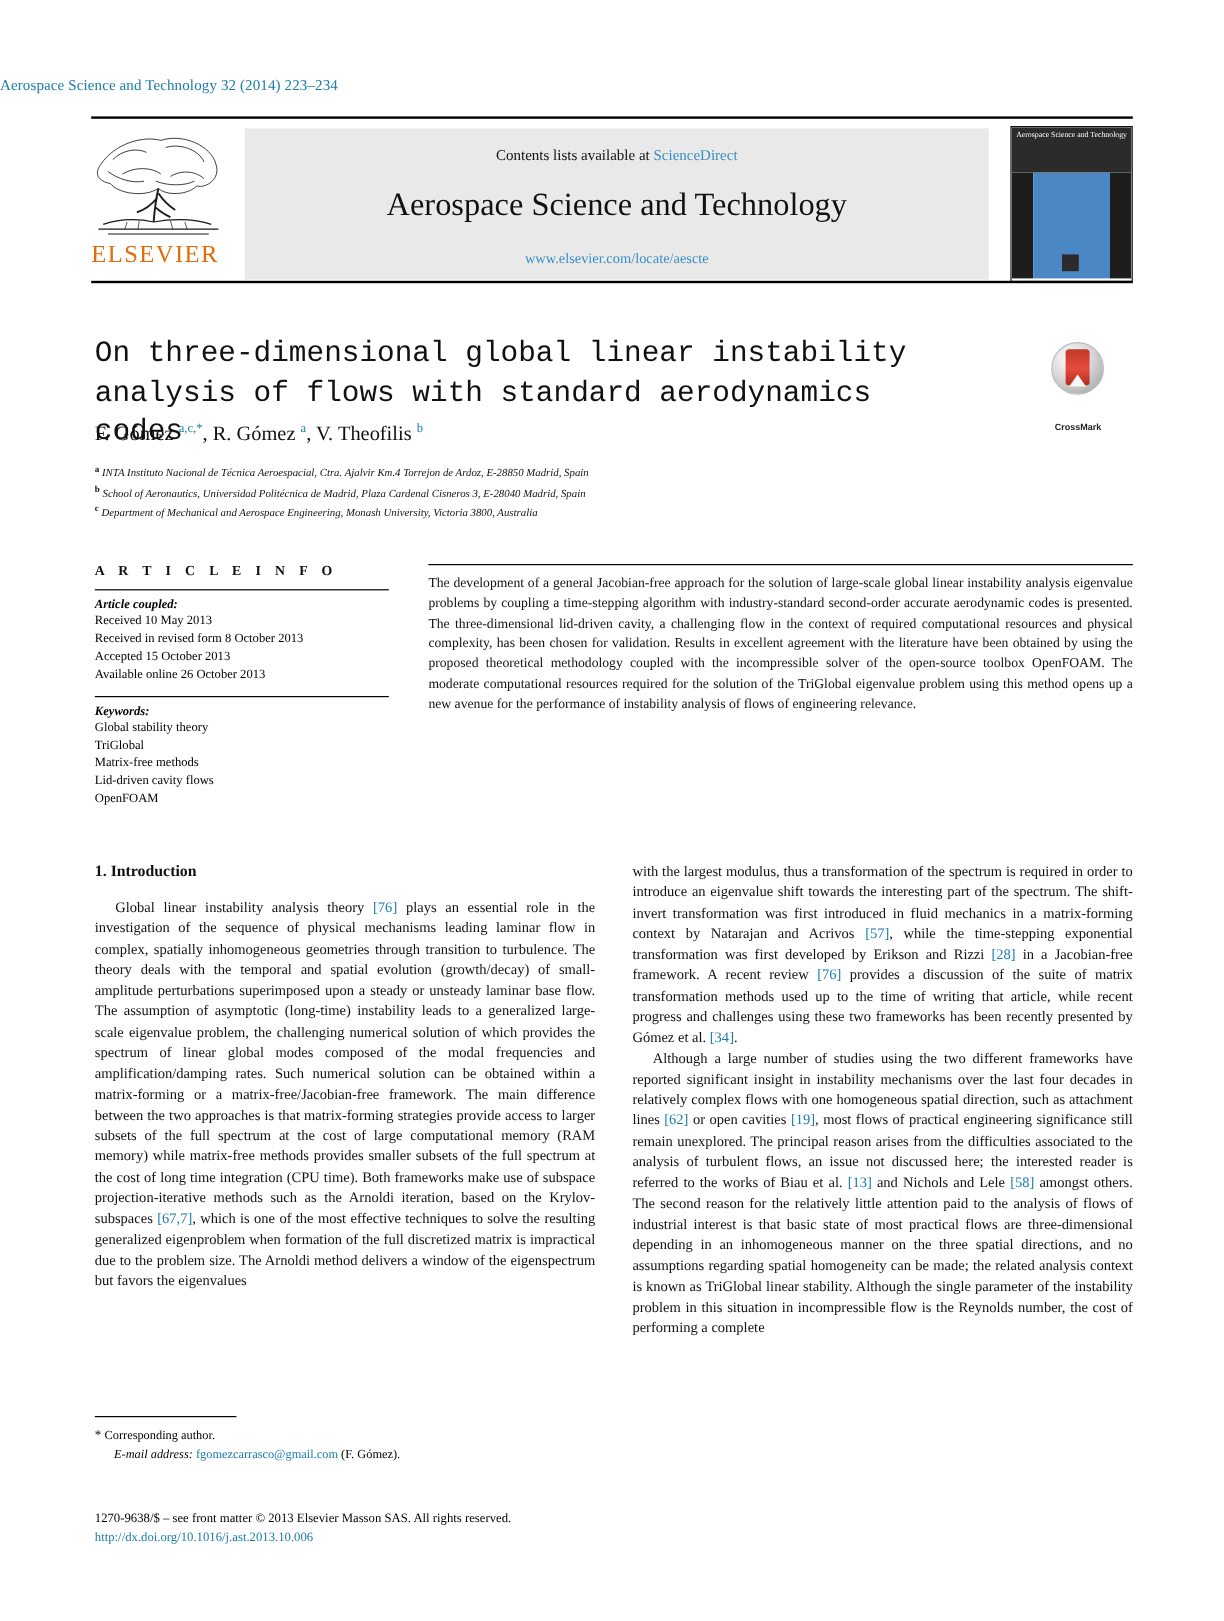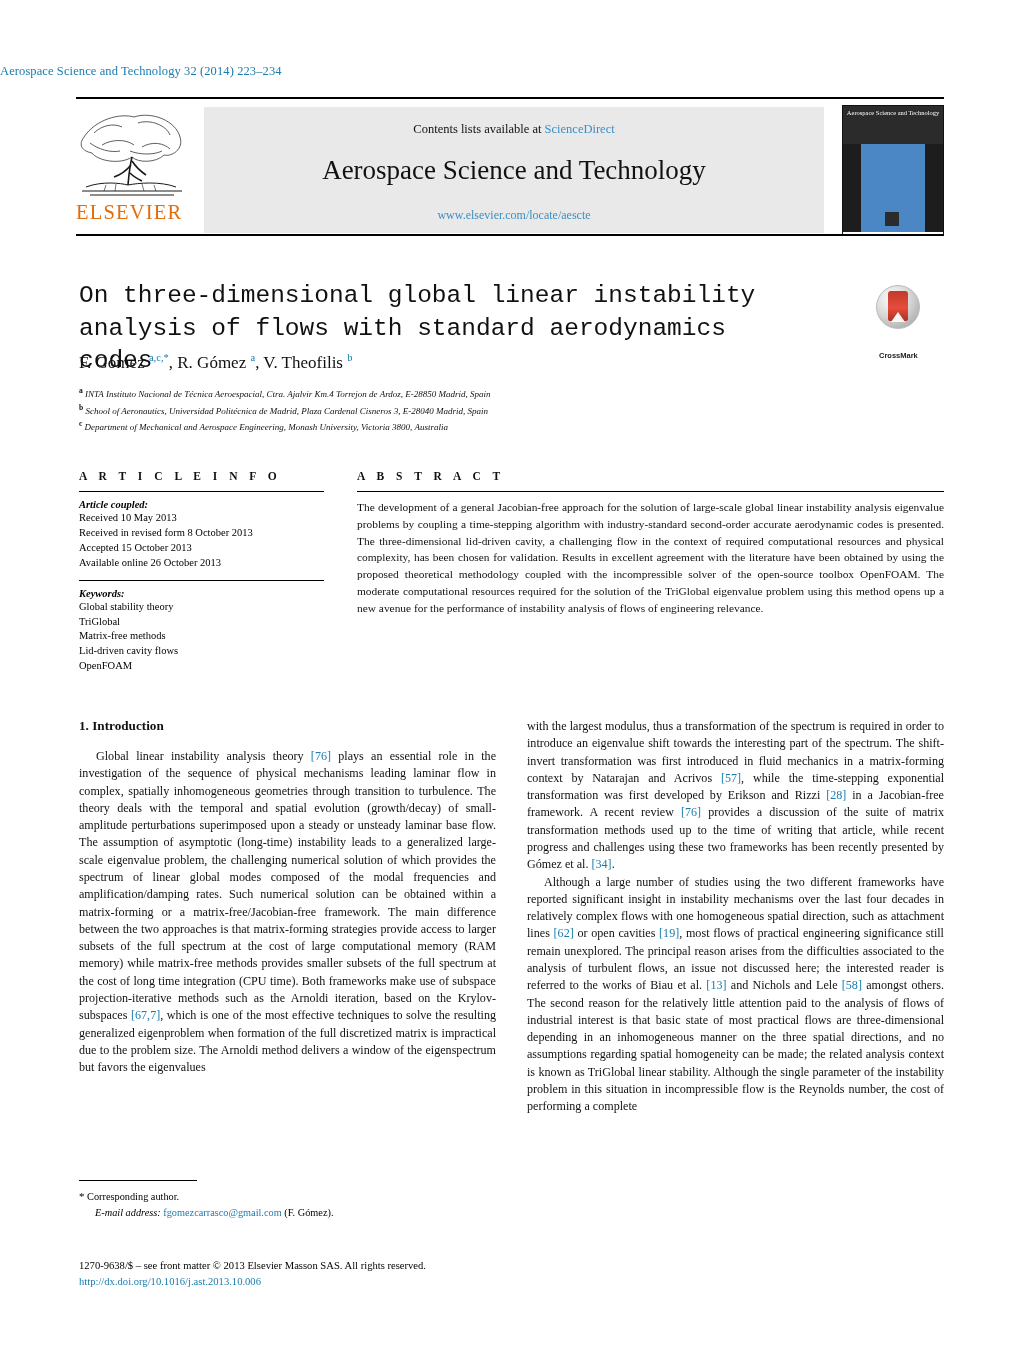--- a/index.html
+++ b/index.html
@@ -432,21 +432,20 @@
     <div class="rule-thin"></div>
     <div class="info-label">Keywords:</div>
     <div class="info-line">Global stability theory</div>
     <div class="info-line">TriGlobal</div>
     <div class="info-line">Matrix-free methods</div>
     <div class="info-line">Lid-driven cavity flows</div>
     <div class="info-line">OpenFOAM</div>
   </div>
 
   <div class="abs-col">
-    <div class="sec-head">A B S T R A C T</div>
     <div class="rule"></div>
     <div class="abstract-text">The development of a general Jacobian-free approach for the solution of large-scale global linear instability analysis eigenvalue problems by coupling a time-stepping algorithm with industry-standard second-order accurate aerodynamic codes is presented. The three-dimensional lid-driven cavity, a challenging flow in the context of required computational resources and physical complexity, has been chosen for validation. Results in excellent agreement with the literature have been obtained by using the proposed theoretical methodology coupled with the incompressible solver of the open-source toolbox OpenFOAM. The moderate computational resources required for the solution of the TriGlobal eigenvalue problem using this method opens up a new avenue for the performance of instability analysis of flows of engineering relevance.</div>
   </div>
 
   <div class="col-left">
     <div class="h1">1. Introduction</div>
     <p class="body-text indent"><span>Global linear instability analysis theory </span><span class="ref">[76]</span><span> plays an essential role in the investigation of the sequence of physical mechanisms leading laminar flow in complex, spatially inhomogeneous geometries through transition to turbulence. The theory deals with the temporal and spatial evolution (growth/decay) of small-amplitude perturbations superimposed upon a steady or unsteady laminar base flow. The assumption of asymptotic (long-time) instability leads to a generalized large-scale eigenvalue problem, the challenging numerical solution of which provides the spectrum of linear global modes composed of the modal frequencies and amplification/damping rates. Such numerical solution can be obtained within a matrix-forming or a matrix-free/Jacobian-free framework. The main difference between the two approaches is that matrix-forming strategies provide access to larger subsets of the full spectrum at the cost of large computational memory (RAM memory) while matrix-free methods provides smaller subsets of the full spectrum at the cost of long time integration (CPU time). Both frameworks make use of subspace projection-iterative methods such as the Arnoldi iteration, based on the Krylov-subspaces </span><span class="ref">[67,7]</span><span>, which is one of the most effective techniques to solve the resulting generalized eigenproblem when formation of the full discretized matrix is impractical due to the problem size. The Arnoldi method delivers a window of the eigenspectrum but favors the eigenvalues</span></p>
   </div>
 
   <div class="col-right">

